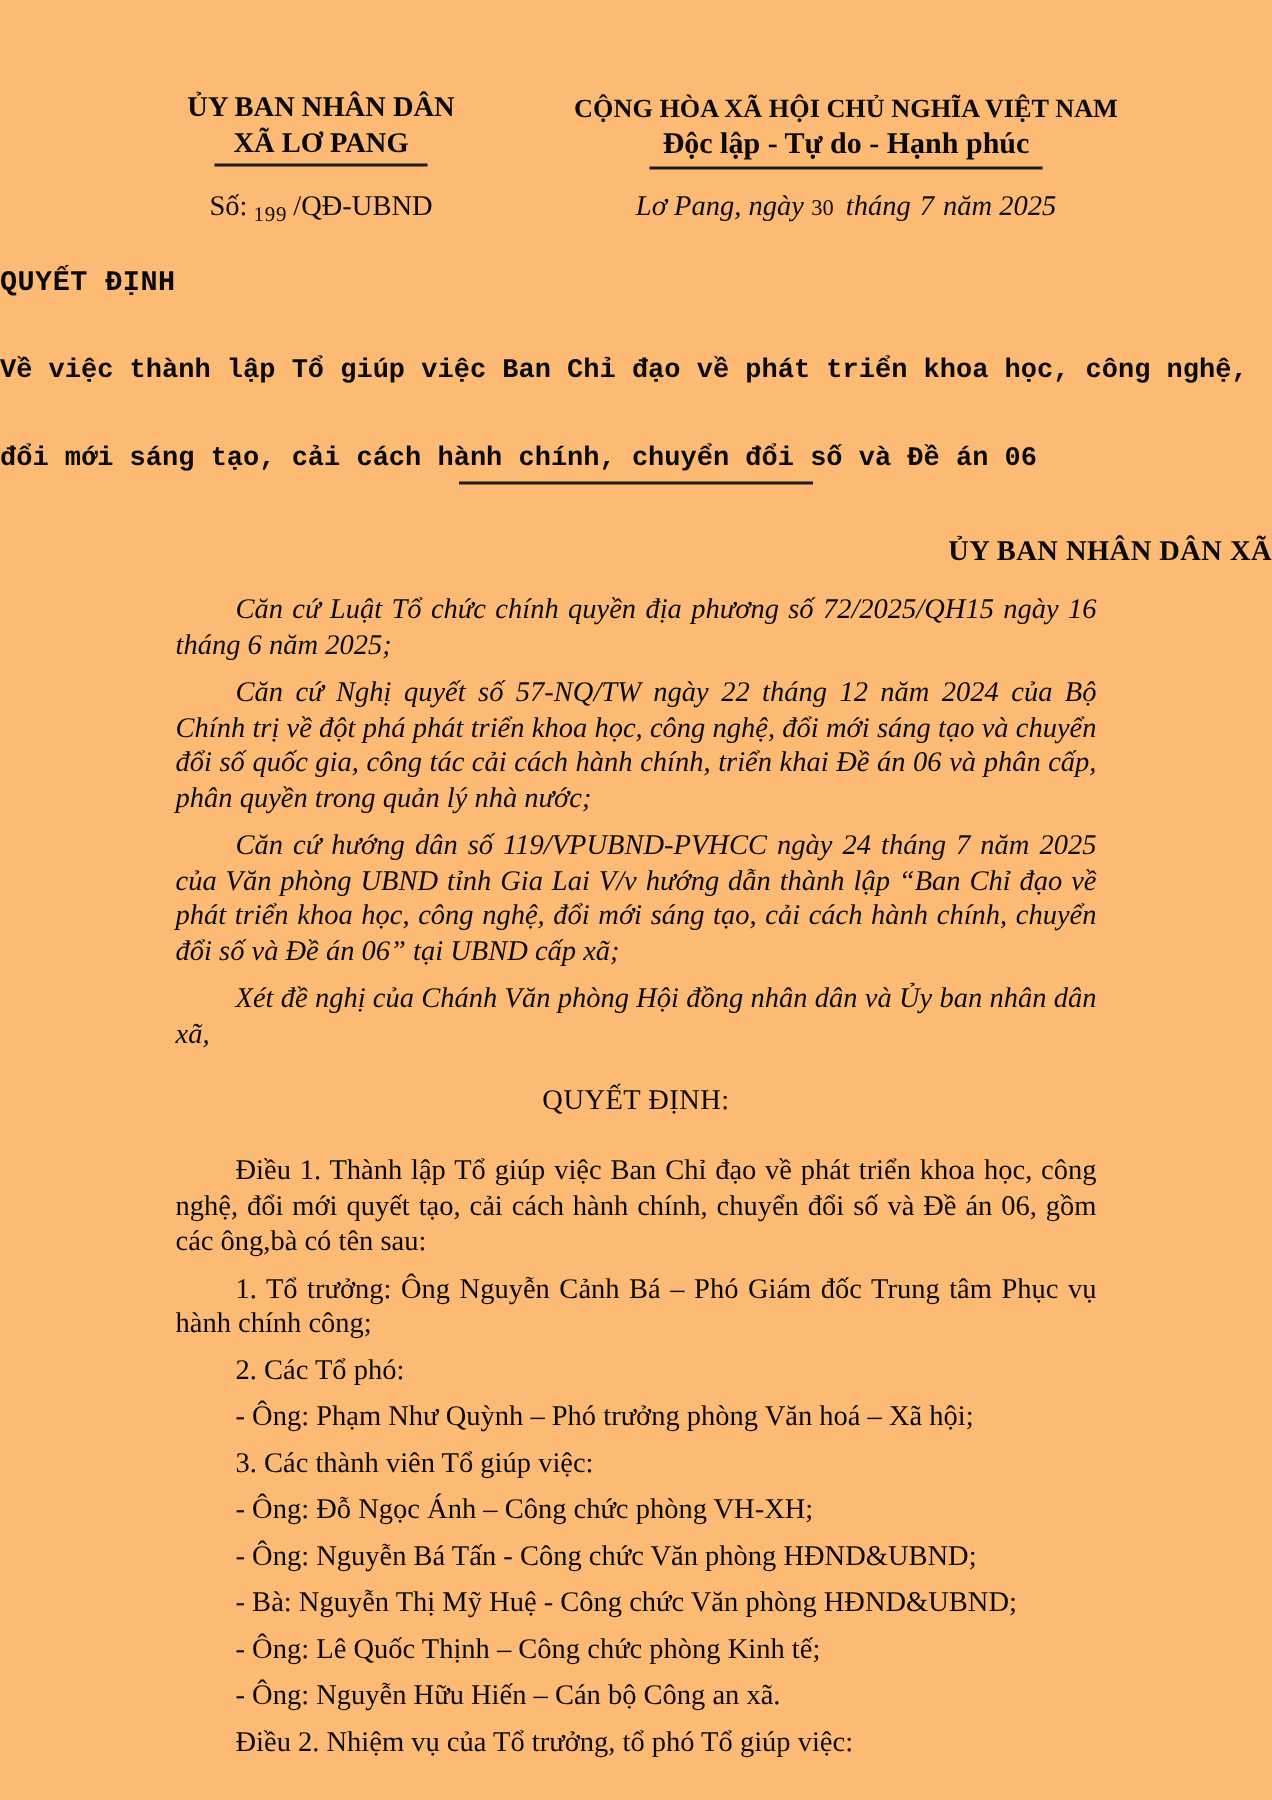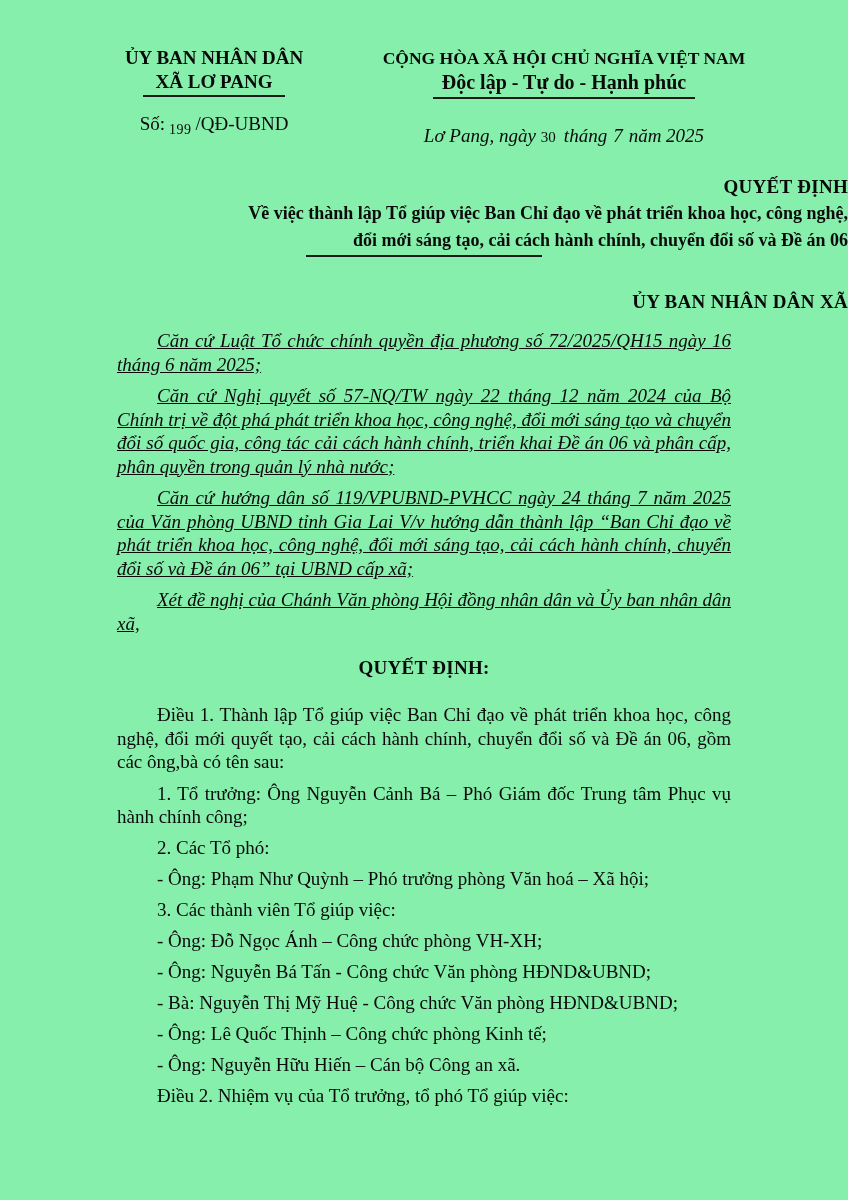--- a/index.html
+++ b/index.html
@@ -5,55 +5,55 @@
   html, body { margin: 0; padding: 0; background: #ffffff; }
   body {
     width: 848px; height: 1200px;
     font-family: "Liberation Serif", "DejaVu Serif", serif;
     color: #0a0a0a;
   }
   .page {
     position: relative;
     width: 848px; height: 1200px;
     box-sizing: border-box;
-    padding-top: 46px;
+    padding-top: 60px;
     overflow: hidden;
-    background: #86efac;
+    background: #fdba74;
   }
 
   
   .header { display: flex; margin: 0 60px 0 88px; }
   .header-left { width: 252px; text-align: center; }
   .header-right { flex: 1; text-align: center; }
   .org-line { font-weight: bold; font-size: 19px; line-height: 24px; }
   .hl-rule { width: 142px; border-bottom: 2px solid #1a1a1a; margin: 1px auto 0; }
   .so-line { margin-top: 16px; font-size: 19px; white-space: nowrap; }
   .filled-num { font-size: 14px; position: relative; top: 4px; padding: 0 4px; letter-spacing: .5px; }
   .nat-line1 { font-weight: bold; font-size: 17.5px; line-height: 24px; }
   .motto-line { font-weight: bold; font-size: 20px; line-height: 25px; }
   .hr-rule { width: 262px; border-bottom: 2px solid #1a1a1a; margin: 2px auto 0; }
-  .date-line { margin-top: 26px; font-style: italic; font-size: 19px; white-space: nowrap; }
+  .date-line { margin-top: 14px; font-style: italic; font-size: 19px; white-space: nowrap; }
   .date-day { font-style: normal; font-size: 15px; margin: 0 8px 0 5px; }
   .date-month { margin: 0 6px; }
 
   
-  .title-block { text-align: right; margin-top: 26px; }
+  .title-block { text-align: left; margin-top: 26px; font-family: Liberation Mono, monospace; }
   .title-main { font-weight: bold; font-size: 19px; line-height: 27px; letter-spacing: .3px; }
-  .title-sub { font-weight: bold; font-size: 18px; line-height: 27px; white-space: nowrap; }
+  .title-sub { font-weight: bold; font-size: 18px; line-height: 27px; white-space: nowrap; margin-top: 32px; }
   .title-rule { width: 236px; border-bottom: 2.5px solid #1a1a1a; margin: 1px auto 0; }
 
   .issuer-heading { text-align: right; font-weight: bold; font-size: 19px; line-height: 26px; margin-top: 32px; letter-spacing: .3px; }
 
   
   .content { margin: 14px 117px 0 117px; }
   .preamble-par {
     font-style: italic; font-size: 19px; line-height: 23.5px;
-    text-align: justify; text-indent: 40px; margin: 0 0 8px 0; text-decoration: underline;
+    text-align: justify; text-indent: 40px; margin: 0 0 8px 0;
   }
-  .decision-heading { text-align: center; font-weight: bold; font-size: 19px; letter-spacing: .3px; margin: 22px 0 24px 0; }
+  .decision-heading { text-align: center; font-weight: normal; font-size: 19px; letter-spacing: .3px; margin: 22px 0 24px 0; }
   .body-par, .list-item {
     font-size: 19px; line-height: 23.5px;
     text-align: justify; text-indent: 40px; margin: 0 0 8px 0;
   }
   .list-item { margin-bottom: 7.5px; }
   .art-label { font-weight: normal; }
   .article-2 { margin-top: 2px; }
 </style>
 </head>
 <body>

